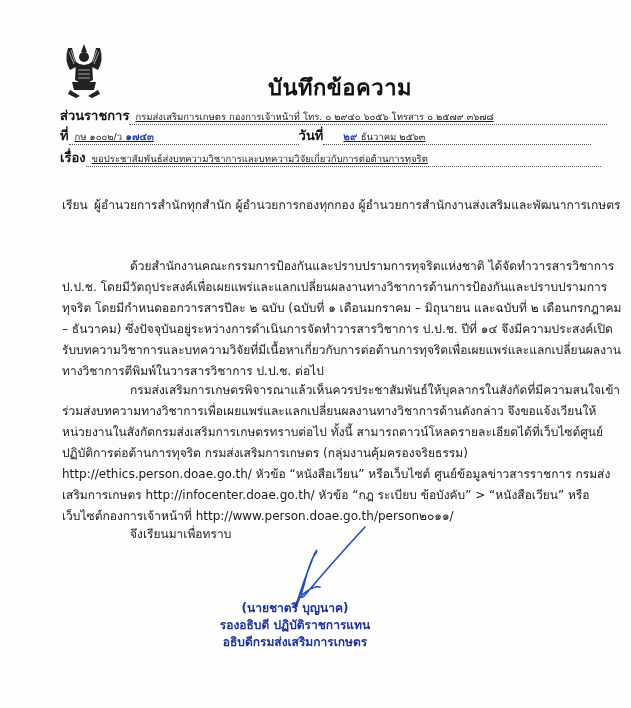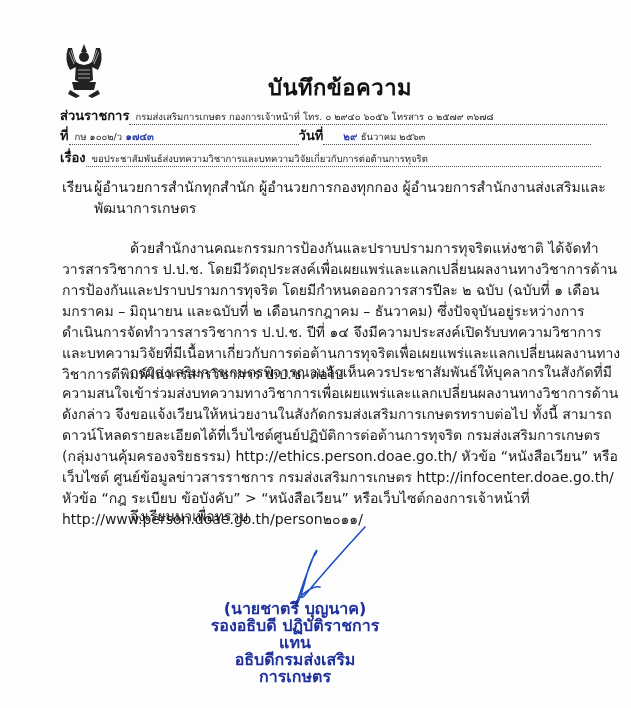--- a/index.html
+++ b/index.html
@@ -6,28 +6,28 @@
     body {
       width:631px; height:708px; background:#fdfdfd; position:relative; overflow:hidden;
       font-family:"DejaVu Sans", "Liberation Sans", sans-serif; color:#1a1a1a;
     }
     .abs { position:absolute; }
     .emblem { left:62px; top:40px; width:44px; height:60px; }
     .title { left:268px; top:70px; font-size:22px; font-weight:bold; letter-spacing:0.5px; color:#111; }
     .field { left:60px; width:556px; height:18px; font-size:11px; white-space:nowrap; }
     .field .lbl { font-weight:bold; font-size:13px; color:#111; }
     .field .val { font-size:9.5px; color:#222; }
-    .dots { border-bottom:1px dotted #555; display:inline-block; }
+    .dots { border-bottom:1px dotted #555; display:inline-block;text-decoration:underline; }
     .hand { color:#2a3fa8; font-weight:bold; font-size:10px; }
     .row1 { top:105px; }
     .row2 { top:125px; }
     .row3 { top:147px; }
-    .body-text { left:62px; width:560px; font-size:14px; line-height:21px; color:#1a1a1a; }
+    .body-text { left:62px; width:560px; font-size:12px; line-height:21px; color:#1a1a1a;margin-top:18px; }
     .indent { text-indent:68px; }
-    .sig { left:200px; top:600px; width:190px; text-align:center; color:#1d2f9a; font-size:16px; font-weight:bold; line-height:17px; }
+    .sig { left:200px; top:600px; width:190px; text-align:center; color:#1d2f9a; font-size:12px; font-weight:bold; line-height:17px; }
     .signature { left:260px; top:525px; width:110px; height:95px; }
   </style>
 </head>
 <body>
 
 <svg class="abs emblem" viewBox="0 0 44 60">
   <g fill="#222">
     <path d="M22 4 L25 12 L19 12 Z"></path>
     <ellipse cx="22" cy="17" rx="5" ry="5"></ellipse>
     <path d="M6 8 Q2 20 8 30 L16 26 Q12 18 10 8 Z"></path>

